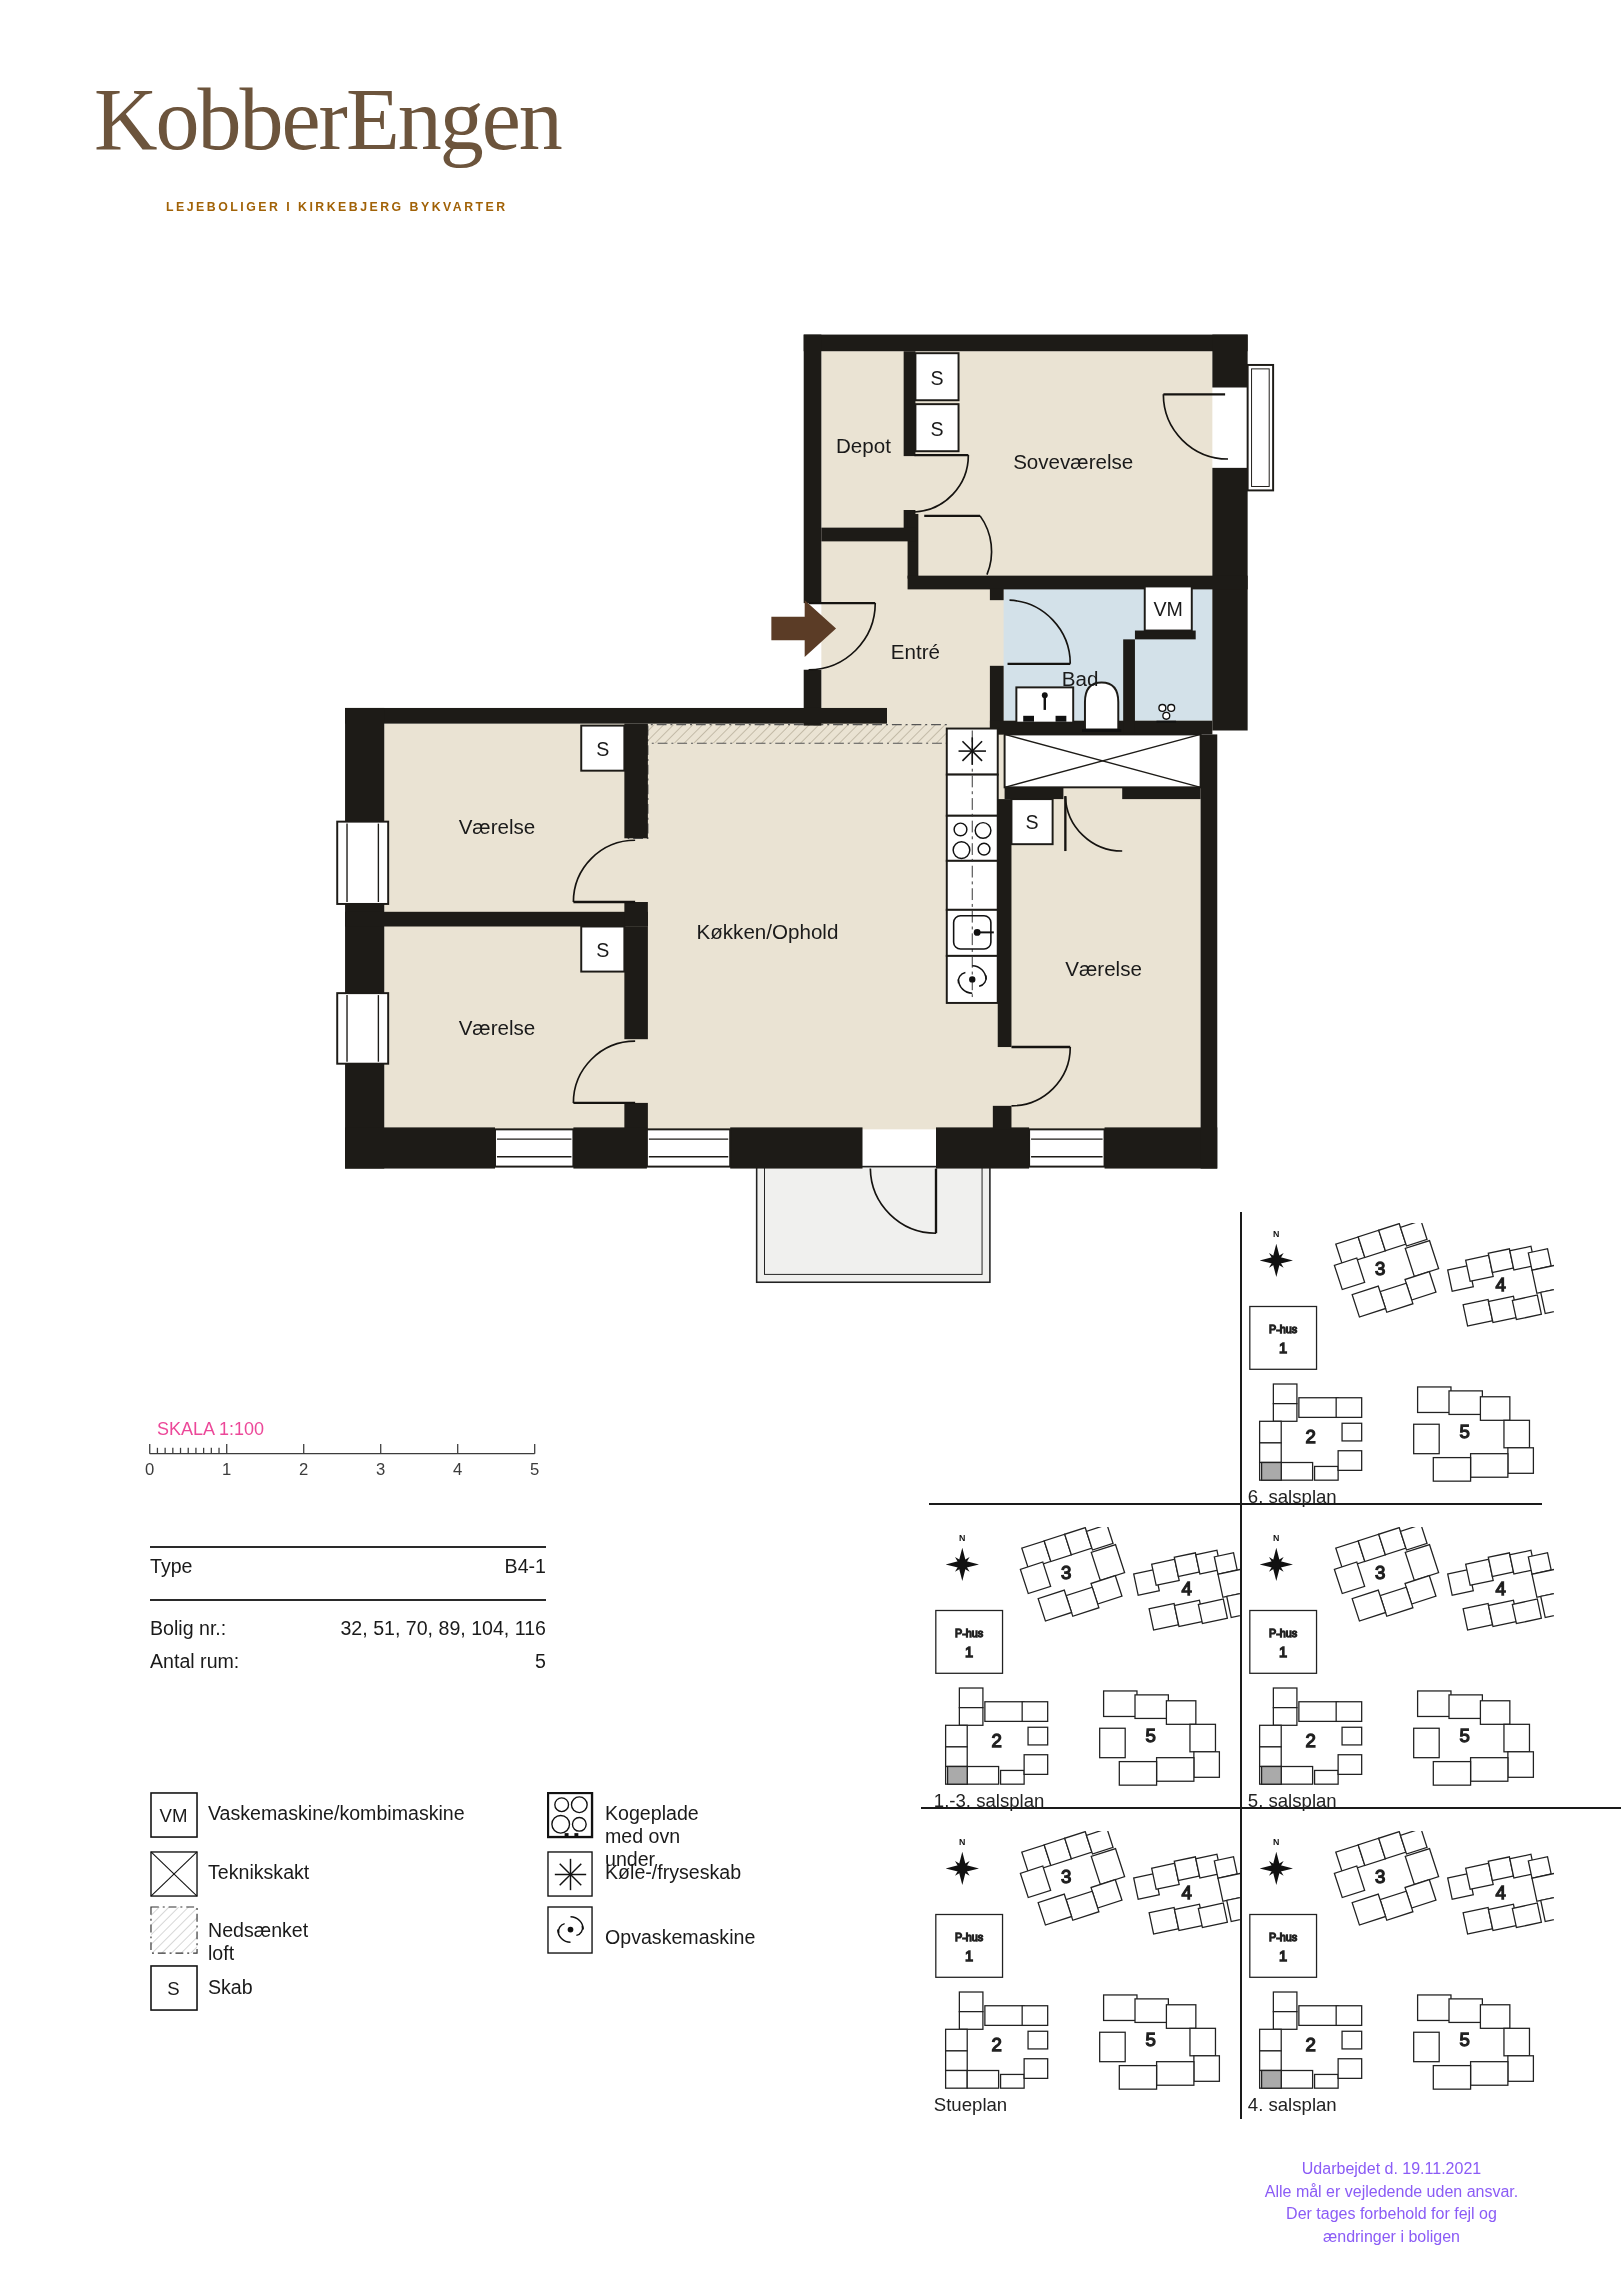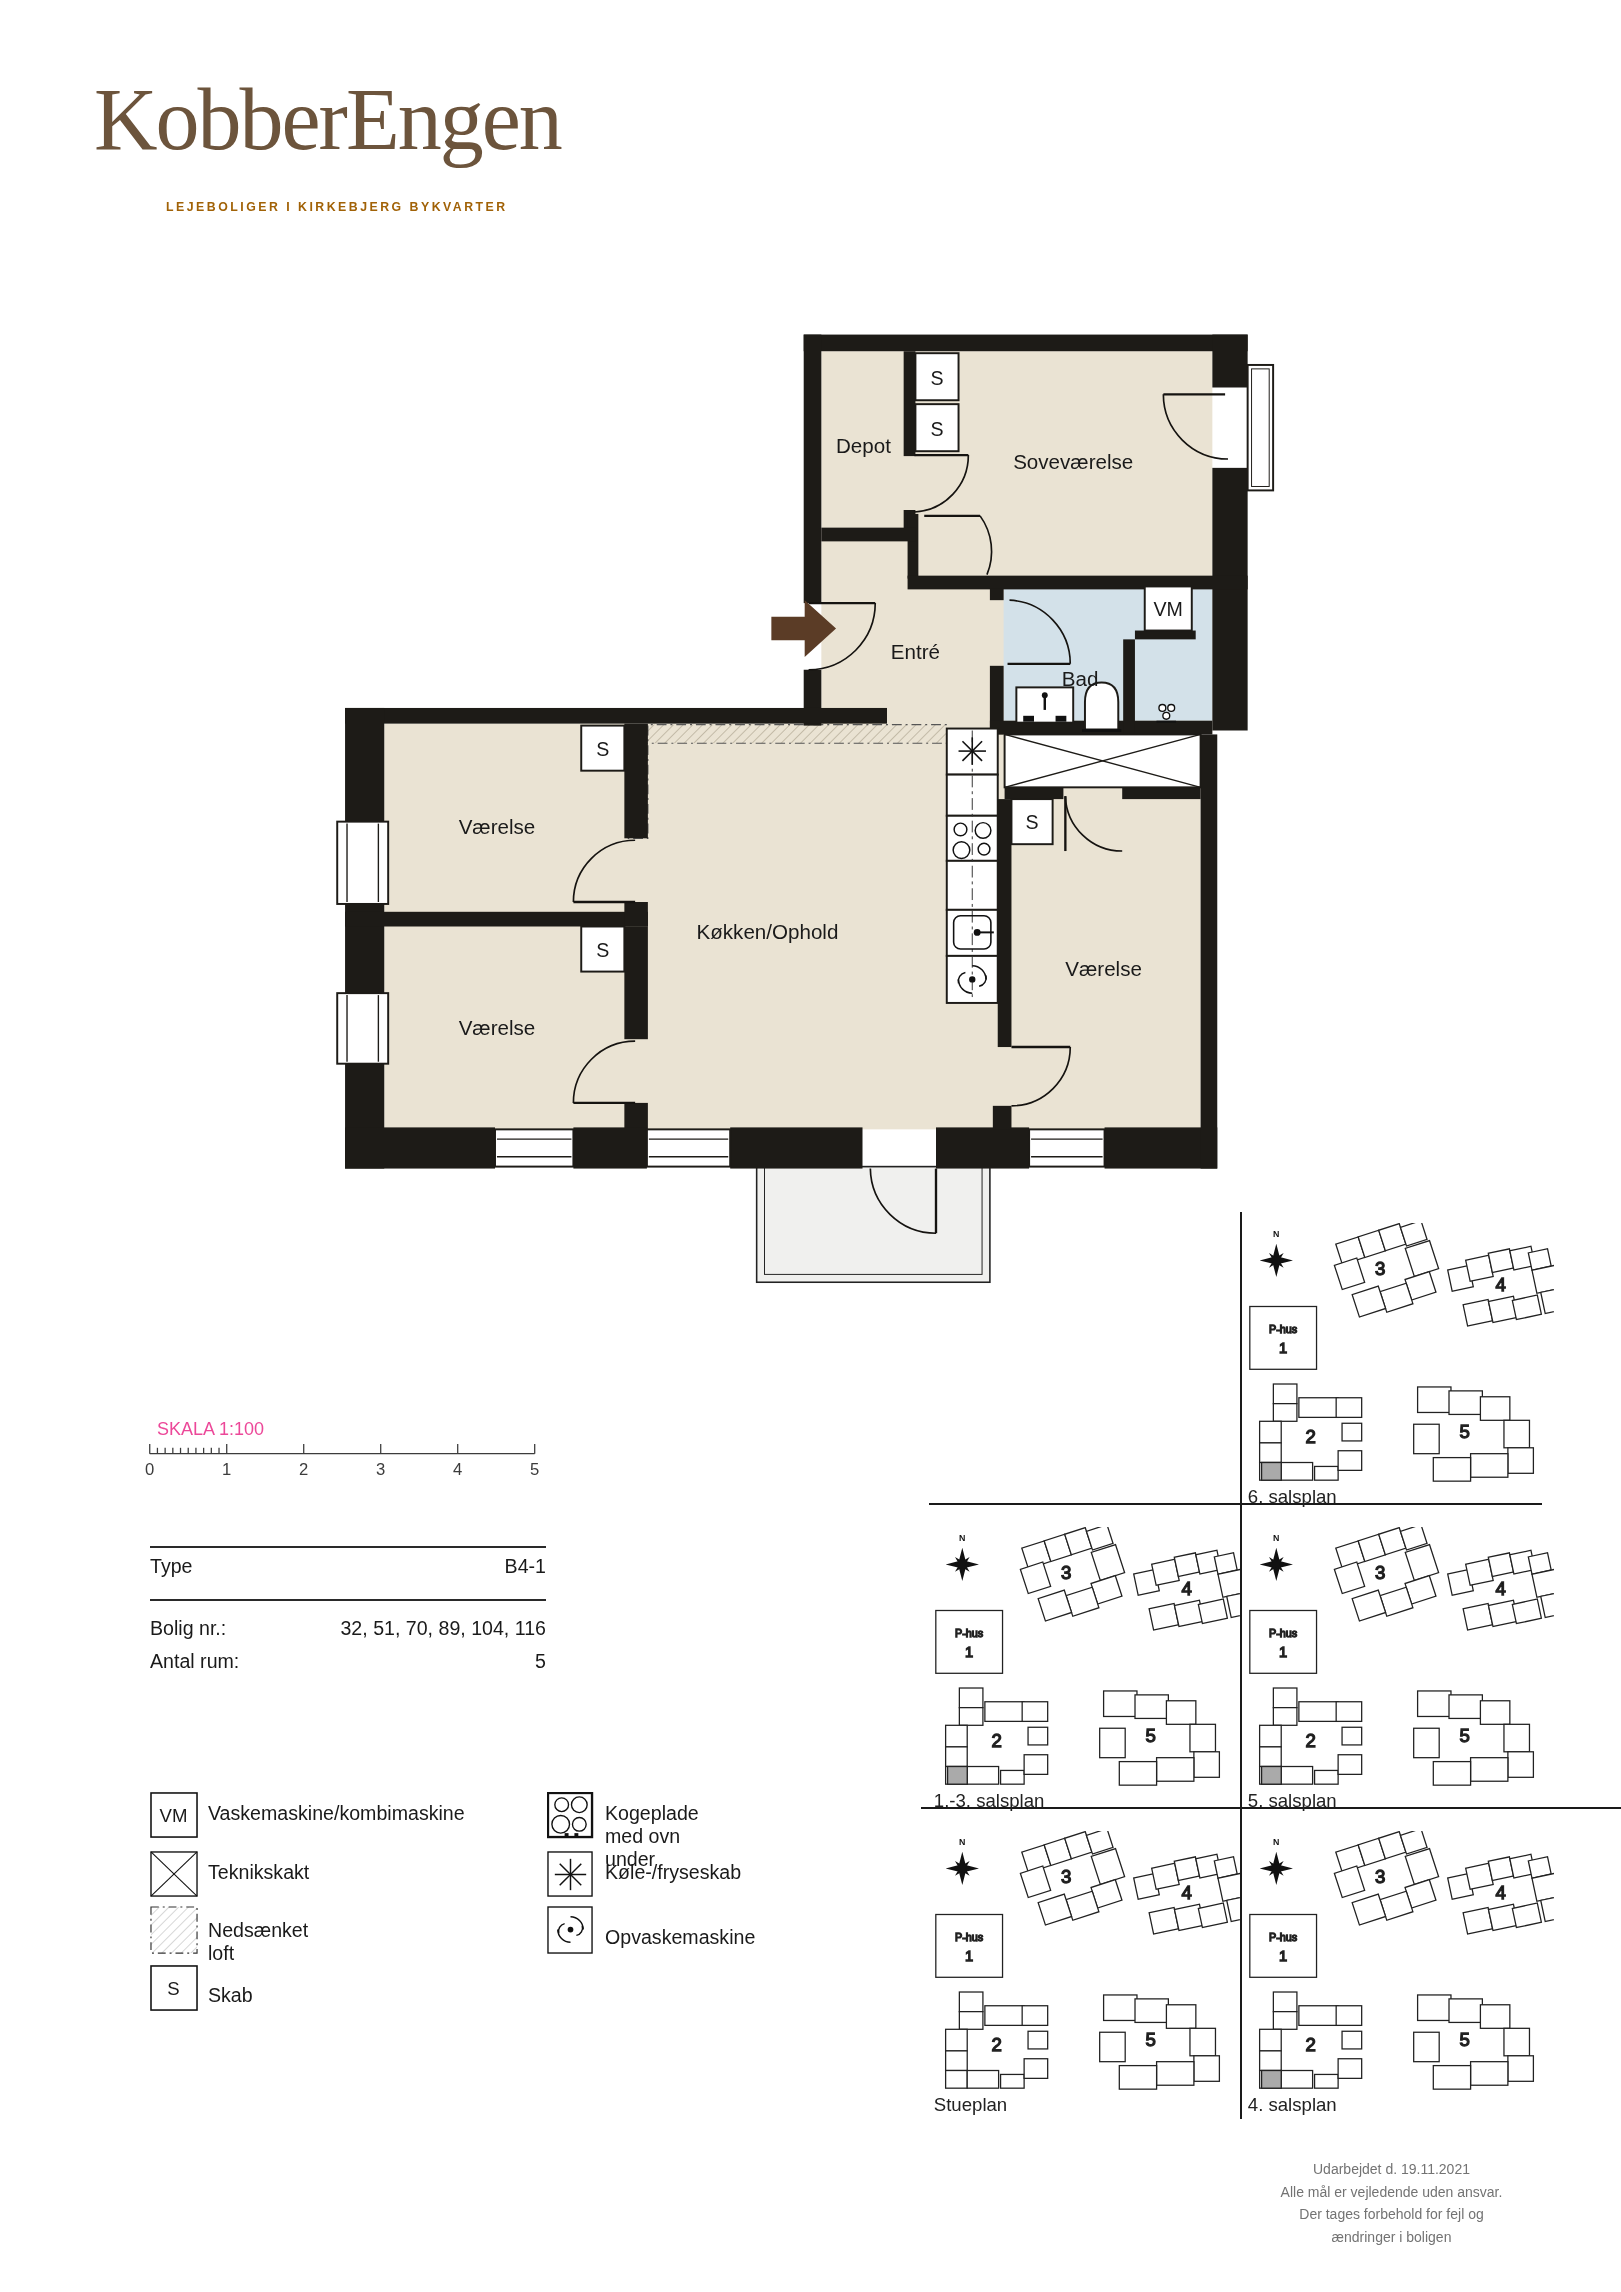--- a/index.html
+++ b/index.html
@@ -31,21 +31,21 @@
   .trow .lab{position:absolute;left:0;}
   .trow .val{position:absolute;right:0;text-align:right;}
   
   .leg-label{position:absolute;font-size:19.6px;}
   
   .grid-line{background:#1a1a1a;}
   .cell-label{position:absolute;font-size:18.6px;color:#222;}
   .siteplan-svg .b{fill:#fff;stroke:#222;stroke-width:1.3;}
   .siteplan-svg text{fill:#111;}
   
-  #footer{left:1166px;top:2158px;width:451px;text-align:center;font-size:14px;line-height:22.5px;color:#737373;}
+  #footer{left:1166px;top:2158px;width:451px;text-align:center;font-size:16px;line-height:22.5px;color:#8b5cf6;}
 </style>
 </head>
 <body>
 
 <div class="abs" id="brand-title" style="color: rgb(108, 84, 60);">KobberEngen</div>
 <div class="abs" id="brand-tagline" style="color: #a16207;">LEJEBOLIGER I KIRKEBJERG BYKVARTER</div>
 
 <svg class="abs" id="plan-svg" width="961" height="980" viewBox="340 320 980 1000">
   <defs>
     <pattern id="hatch" width="7" height="7" patternTransform="rotate(45)" patternUnits="userSpaceOnUse">
@@ -346,21 +346,21 @@
         </pattern>
       </defs>
     <rect x="1" y="1" width="47" height="47" fill="url(#lhatch)" stroke="#333" stroke-width="1.2" stroke-dasharray="8 4 2 4"></rect>
   </svg>
   <div class="leg-label" style="left:208px;top:1919px;">Nedsænket loft</div>
 
   <svg class="abs" style="left:150px;top:1965px;" width="49" height="47" viewBox="0 0 50 48">
     <rect x="1" y="1" width="47" height="45" fill="#fff" stroke="#111" stroke-width="1.6"></rect>
     <text x="24" y="31" text-anchor="middle" style="font-size:19px">S</text>
   </svg>
-  <div class="leg-label" style="left:208px;top:1976px;margin-top:8px;">Skab</div>
+  <div class="leg-label" style="left:208px;top:1976px;">Skab</div>
 
   <svg class="abs" style="left:547px;top:1792px;" width="47" height="47" viewBox="0 0 48 48">
     <rect x="1" y="1" width="45" height="45" fill="#fff" stroke="#111" stroke-width="2.4"></rect>
     <g fill="none" stroke="#111" stroke-width="1.4">
       <circle cx="15" cy="13" r="7"></circle>
         <circle cx="33" cy="13" r="8"></circle>
       <circle cx="14" cy="33" r="9"></circle>
         <circle cx="33" cy="33" r="7"></circle>
     </g>
     <rect x="18" y="42" width="4" height="3" fill="#111"></rect>

